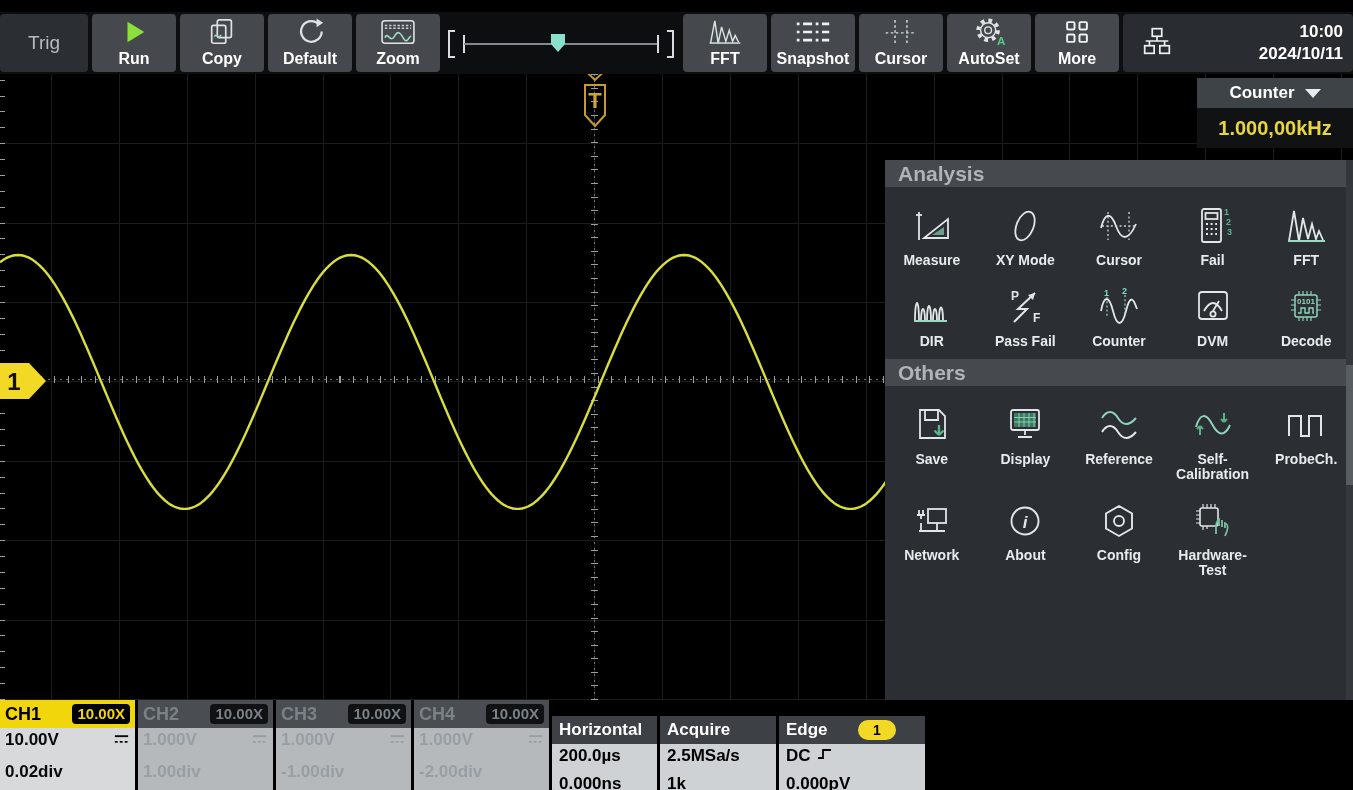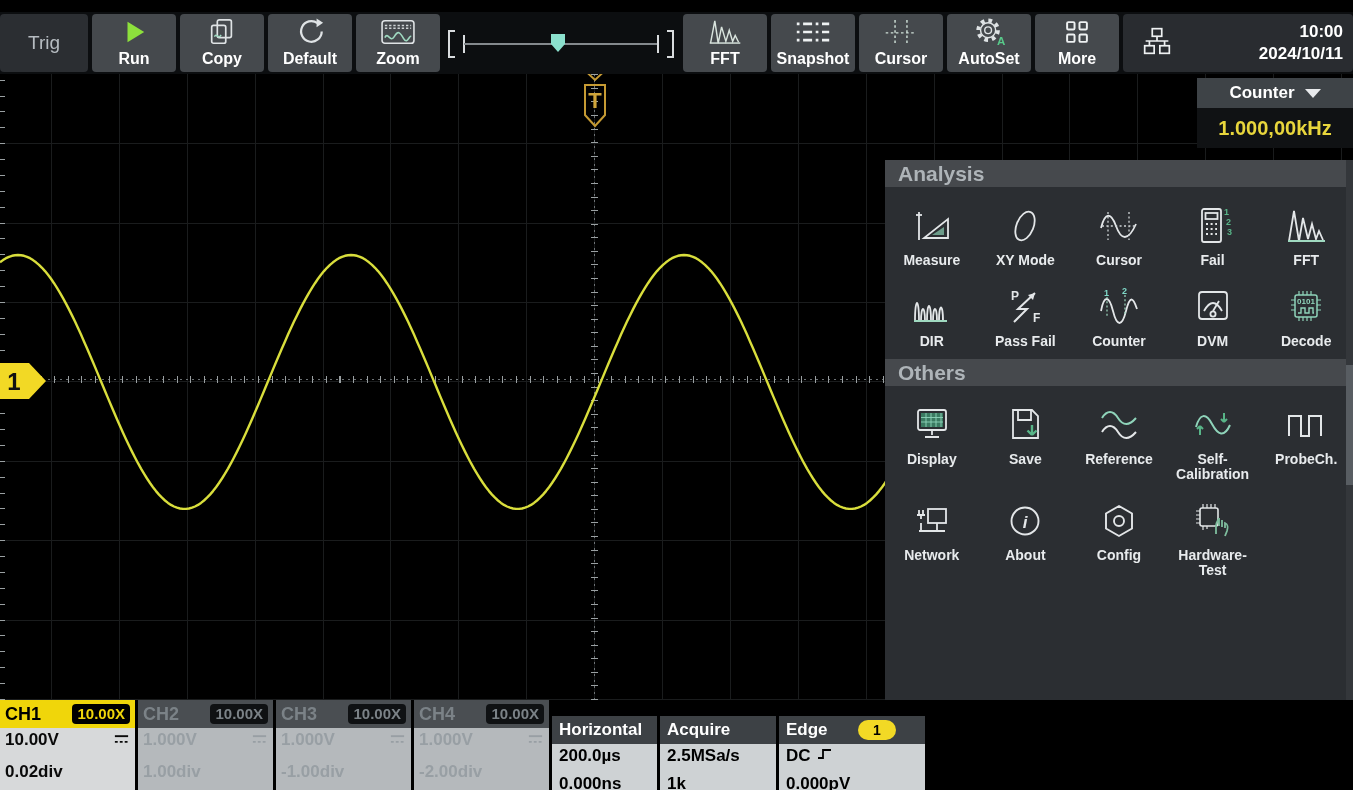--- a/index.html
+++ b/index.html
@@ -402,37 +402,37 @@
     </div>
 
     <div class="menu-head" style="margin-top:10px">
       <span>Others</span>
     </div>
 
     <div class="menu-row">
       <div class="mi">
         <span class="mic">
           <svg width="42" height="40" viewBox="0 0 42 40" fill="none" stroke="#e3e6e8" stroke-width="1.8">
+            <path d="M9,5 H28 L34,11 V33 H9 Z"></path>
+            <path d="M14,5 V15 H27 V5"></path>
+            <path d="M28,20 V30 M28,30 l-4.5,-4.5 M28,30 l4.5,-4.5" stroke="#58b588" stroke-width="2.4"></path>
+          </svg>
+        </span>
+        <span class="mil">Save</span>
+      </div>
+      <div class="mi">
+        <span class="mic">
+          <svg width="42" height="40" viewBox="0 0 42 40" fill="none" stroke="#e3e6e8" stroke-width="1.8">
             <rect x="7" y="5" width="28" height="20" rx="2"></rect>
             <rect x="10" y="8" width="22" height="14" fill="#3a7a61" stroke="none"></rect>
             <path d="M10,12.5 h22 M10,17 h22 M15,8 v14 M20,8 v14 M25,8 v14 M30,8 v14" stroke="#8fd4ba" stroke-width="0.9"></path>
             <path d="M21,25 v5 M14,32 h14"></path>
           </svg>
         </span>
         <span class="mil">Display</span>
-      </div>
-      <div class="mi">
-        <span class="mic">
-          <svg width="42" height="40" viewBox="0 0 42 40" fill="none" stroke="#e3e6e8" stroke-width="1.8">
-            <path d="M9,5 H28 L34,11 V33 H9 Z"></path>
-            <path d="M14,5 V15 H27 V5"></path>
-            <path d="M28,20 V30 M28,30 l-4.5,-4.5 M28,30 l4.5,-4.5" stroke="#58b588" stroke-width="2.4"></path>
-          </svg>
-        </span>
-        <span class="mil">Save</span>
       </div>
       <div class="mi">
         <span class="mic">
           <svg width="44" height="40" viewBox="0 0 44 40" fill="none" stroke-width="2">
             <path d="M5,13 C10,5 16,5 21,13 S32,21 39,13" stroke="#8fd4ba"></path>
             <path d="M5,27 C10,19 16,19 21,27 S32,35 39,27" stroke="#e3e6e8"></path>
           </svg>
         </span>
         <span class="mil">Reference</span>
       </div>

